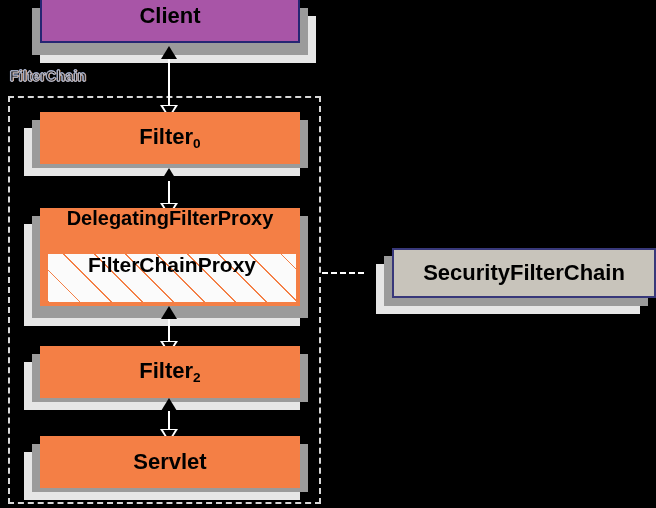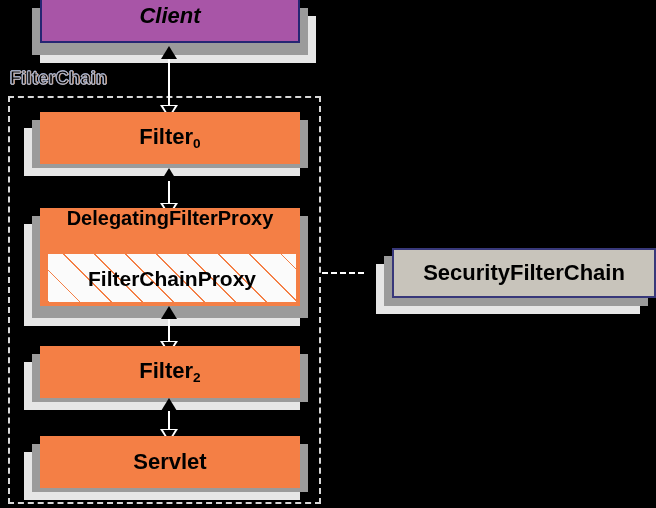--- a/index.html
+++ b/index.html
@@ -71,21 +71,21 @@
     width: 313px;
     height: 408px;
     border: 2px dashed #d8d8d8;
     box-sizing: border-box;
     background: transparent;
   }
   #filterchain-title {
     position: absolute;
     left: 10px;
     top: 68px;
-    font-size: 18px;
+    font-size: 14px;
     font-weight: bold;
     letter-spacing: .3px;
     color: #000000;
     -webkit-text-stroke: 0.9px #b9b9c6;
     text-shadow:
        0 -1px 0 #7d90b8,
        1px 0 0 #e3a070,
       -1px 0 0 #8ea9d8,
        0 1px 0 #9a9aa8;
     white-space: nowrap;
@@ -151,21 +151,21 @@
 </style>
 </head>
 <body>
 
 <div id="canvas">
 
   <div class="node" style="left:24px; top:0px; width:292px; height:63px;">
     <div class="shadow-lt" style="left:16px; top:16px; width:276px; height:47px;"></div>
     <div class="shadow-md" style="left:8px; top:8px; width:276px; height:47px;"></div>
     <div class="boxface fill-purple" style="left:16px; top:-12px; width:260px; height:55px;">
-      <span class="label" style="font-size:22px;font-style:italic;">Client</span>
+      <span class="label" style="font-size:22px;">Client</span>
     </div>
   </div>
 
   <div id="filterchain-box"></div>
   <div id="filterchain-title">FilterChain</div>
 
   <div>
     <div class="conn" style="left:168px; top:56px; height:60px;"></div>
     <div class="arrow-up-solid" style="left:161px; top:46px;"></div>
     <div class="arrow-down-hollow" style="left:160px; top:105px;"></div>
@@ -188,21 +188,21 @@
   </div>
 
   <div class="node" style="left:24px; top:208px; width:292px; height:118px;">
     <div class="shadow-lt" style="left:0px; top:16px; width:276px; height:102px;"></div>
     <div class="shadow-md" style="left:8px; top:8px; width:276px; height:102px;"></div>
     <div class="boxface fill-orange" style="left:16px; top:0px; width:260px; height:98px; display:block;">
       <div style="height:40px; display:flex; align-items:flex-start; justify-content:center;">
         <span class="label" style="font-size:20px;">DelegatingFilterProxy</span>
       </div>
       <div class="fill-hatch" style="position:absolute; left:6px; top:44px; width:248px; height:48px;
-                  display:flex; align-items:center; justify-content:center;">
+                  display:flex; justify-content:center;">
         <span class="label" style="font-size:21px;">FilterChainProxy</span>
       </div>
     </div>
   </div>
 
   <div>
     <div class="dash-stub" style="left:322px; top:272px; width:42px;"></div>
     <div class="arrow-right-solid" style="left:364px; top:265px;"></div>
   </div>
 

